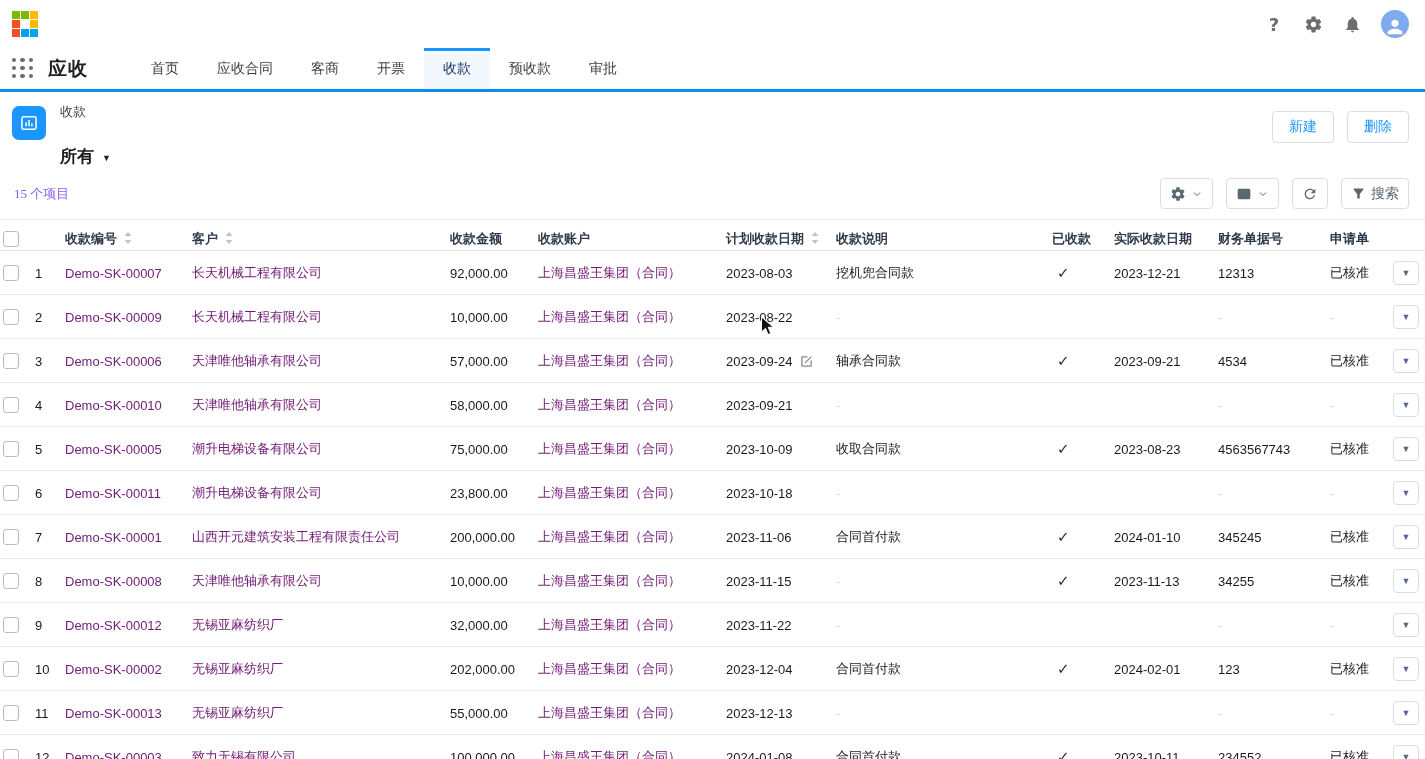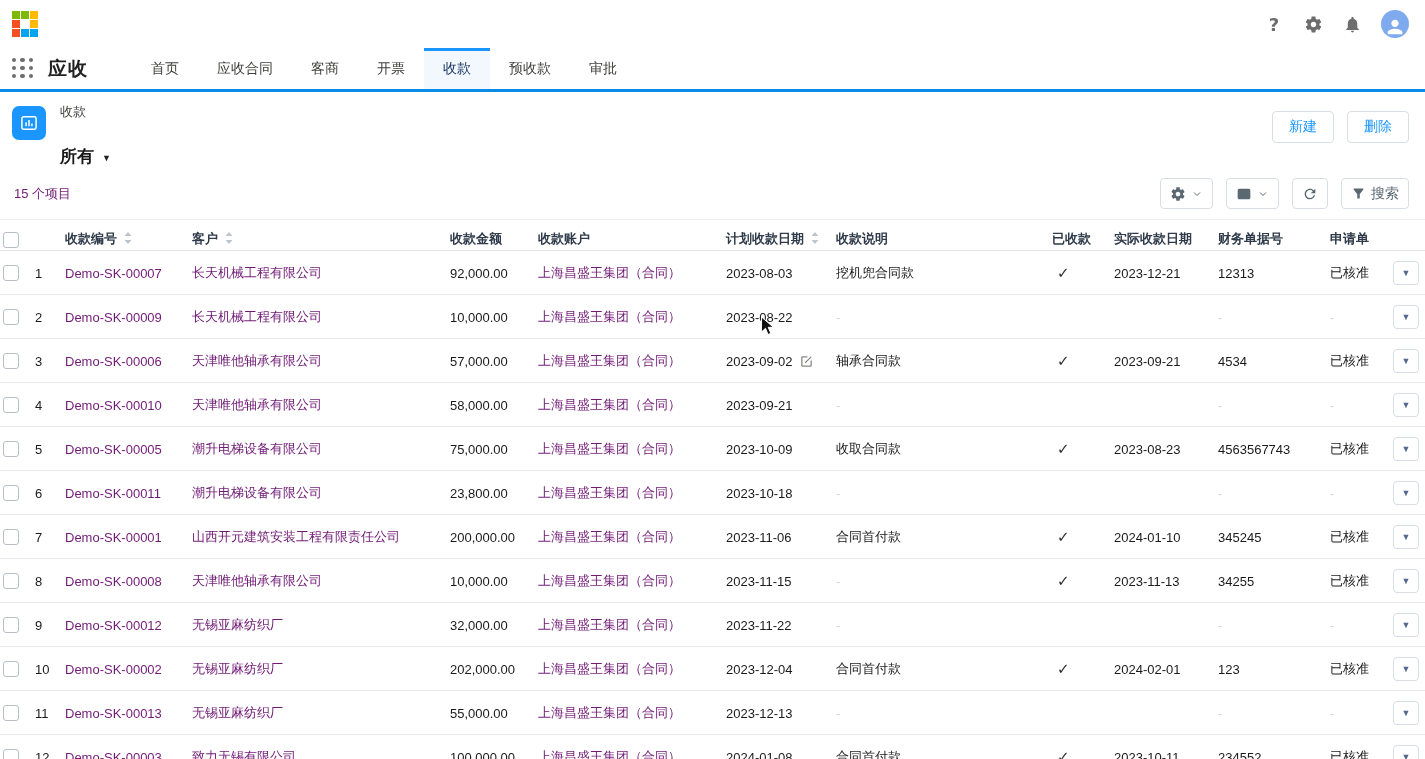--- a/index.html
+++ b/index.html
@@ -39,28 +39,28 @@
   .page-header { display: flex; align-items: flex-start; padding: 11px 16px 8px 12px; }
   .obj-icon { width: 34px; height: 34px; border-radius: 7px; background: #1b96ff; display: flex; align-items: center; justify-content: center; margin-top: 3px; }
   .titles { margin-left: 14px; }
   .obj-label { font-size: 13px; color: #3e3e3c; margin-bottom: 4px; }
   .view-row { font-size: 17px; font-weight: 700; color: #181818; display: flex; align-items: center; gap: 8px; cursor: pointer; margin-top: 24px; }
   .view-caret { font-size: 9px; color: #222; padding-top: 2px; }
   .header-actions { margin-left: auto; display: flex; gap: 13px; margin-top: 8px; }
   .btn { background: #fff; border: 1px solid #d8dde6; border-radius: 4px; color: #1b96ff; font-size: 14px; padding: 6px 16px; cursor: pointer; font-family: inherit; }
   
   .list-toolbar { display: flex; align-items: center; padding: 2px 16px 10px 14px; }
-  .count { font-size: 13px; color: #701a75; }
+  .count { font-size: 13px; color: #8b5cf6; font-family: Liberation Serif, serif; }
   .tools { margin-left: auto; display: flex; gap: 13px; padding-left: 43px; }
   .tool-btn { height: 31px; display: flex; align-items: center; justify-content: center; gap: 5px; border: 1px solid #d8dde6; border-radius: 4px; background: #fff; padding: 0 9px; cursor: pointer; color: #5a6872; font-size: 14px; font-family: inherit; }
   .tool-btn svg { fill: #5a6872; }
   .tool-btn .chev { fill: none; stroke: #5a6872; stroke-width: 2; }
   
   table { width: 1425px; border-collapse: collapse; table-layout: fixed; font-size: 13px; }
-  thead th { border-top: 1px solid #ececec; border-bottom: 1px solid #e3e3e3; padding: 10px 7px 2px; text-align: left; font-weight: 700; color: #2f3a4a; white-space: nowrap; font-family: Liberation Serif, serif; }
+  thead th { border-top: 1px solid #ececec; border-bottom: 1px solid #e3e3e3; padding: 10px 7px 2px; text-align: left; font-weight: 700; color: #2f3a4a; white-space: nowrap; }
   tbody td { border-bottom: 1px solid #e9e9e9; padding: 10px 7px 9px; white-space: nowrap; overflow: hidden; color: #1a1a1a; }
   th.col-cb, td.col-cb { padding-left: 3px; }
   td.col-num { padding-left: 7px; color: #1a1a1a; }
   a.rec-link { color: #701a75; text-decoration: none; cursor: pointer; }
   .dash { color: #d4d4d4; }
   .cb { width: 16px; height: 16px; border: 1px solid #b6bec8; border-radius: 3px; background: #fff; display: inline-block; vertical-align: middle; cursor: pointer; }
   .check { font-size: 15px; color: #2e2e2e; padding-left: 5px; display: inline-block; }
   .action-btn { width: 26px; height: 24px; border: 1px solid #d8dde6; border-radius: 4px; background: #fff; color: #54698d; font-size: 9px; display: flex; align-items: center; justify-content: center; cursor: pointer; }
   .sort-ic { margin-left: 7px; vertical-align: -1px; }
   .sort-ic path { fill: #bcc4cd; }
@@ -267,21 +267,21 @@
           </span>
         </td>
       </tr>
       <tr>
         <td class="col-cb"><span class="cb"></span></td>
         <td class="col-num">3</td>
         <td><a class="rec-link">Demo-SK-00006</a></td>
         <td><a class="rec-link">天津唯他轴承有限公司</a></td>
         <td>57,000.00</td>
         <td><a class="rec-link">上海昌盛王集团（合同）</a></td>
-        <td><span>2023-09-02</span><svg class="edit-ic" width="13" height="13" viewBox="0 0 14 14">
+        <td><span>2023-09-24</span><svg class="edit-ic" width="13" height="13" viewBox="0 0 14 14">
             <path d="M8 2 H2.8 C2.3 2 2 2.3 2 2.8 V11.2 C2 11.7 2.3 12 2.8 12 H11.2 C11.7 12 12 11.7 12 11.2 V6"></path>
             <path d="M5.5 8.5 L12 2"></path>
           </svg></td>
         <td><span>轴承合同款</span></td>
         <td><span class="check">✓</span></td>
         <td>2023-09-21</td>
         <td><span>4534</span></td>
         <td><span>已核准</span></td>
         <td>
           <span class="action-btn">

